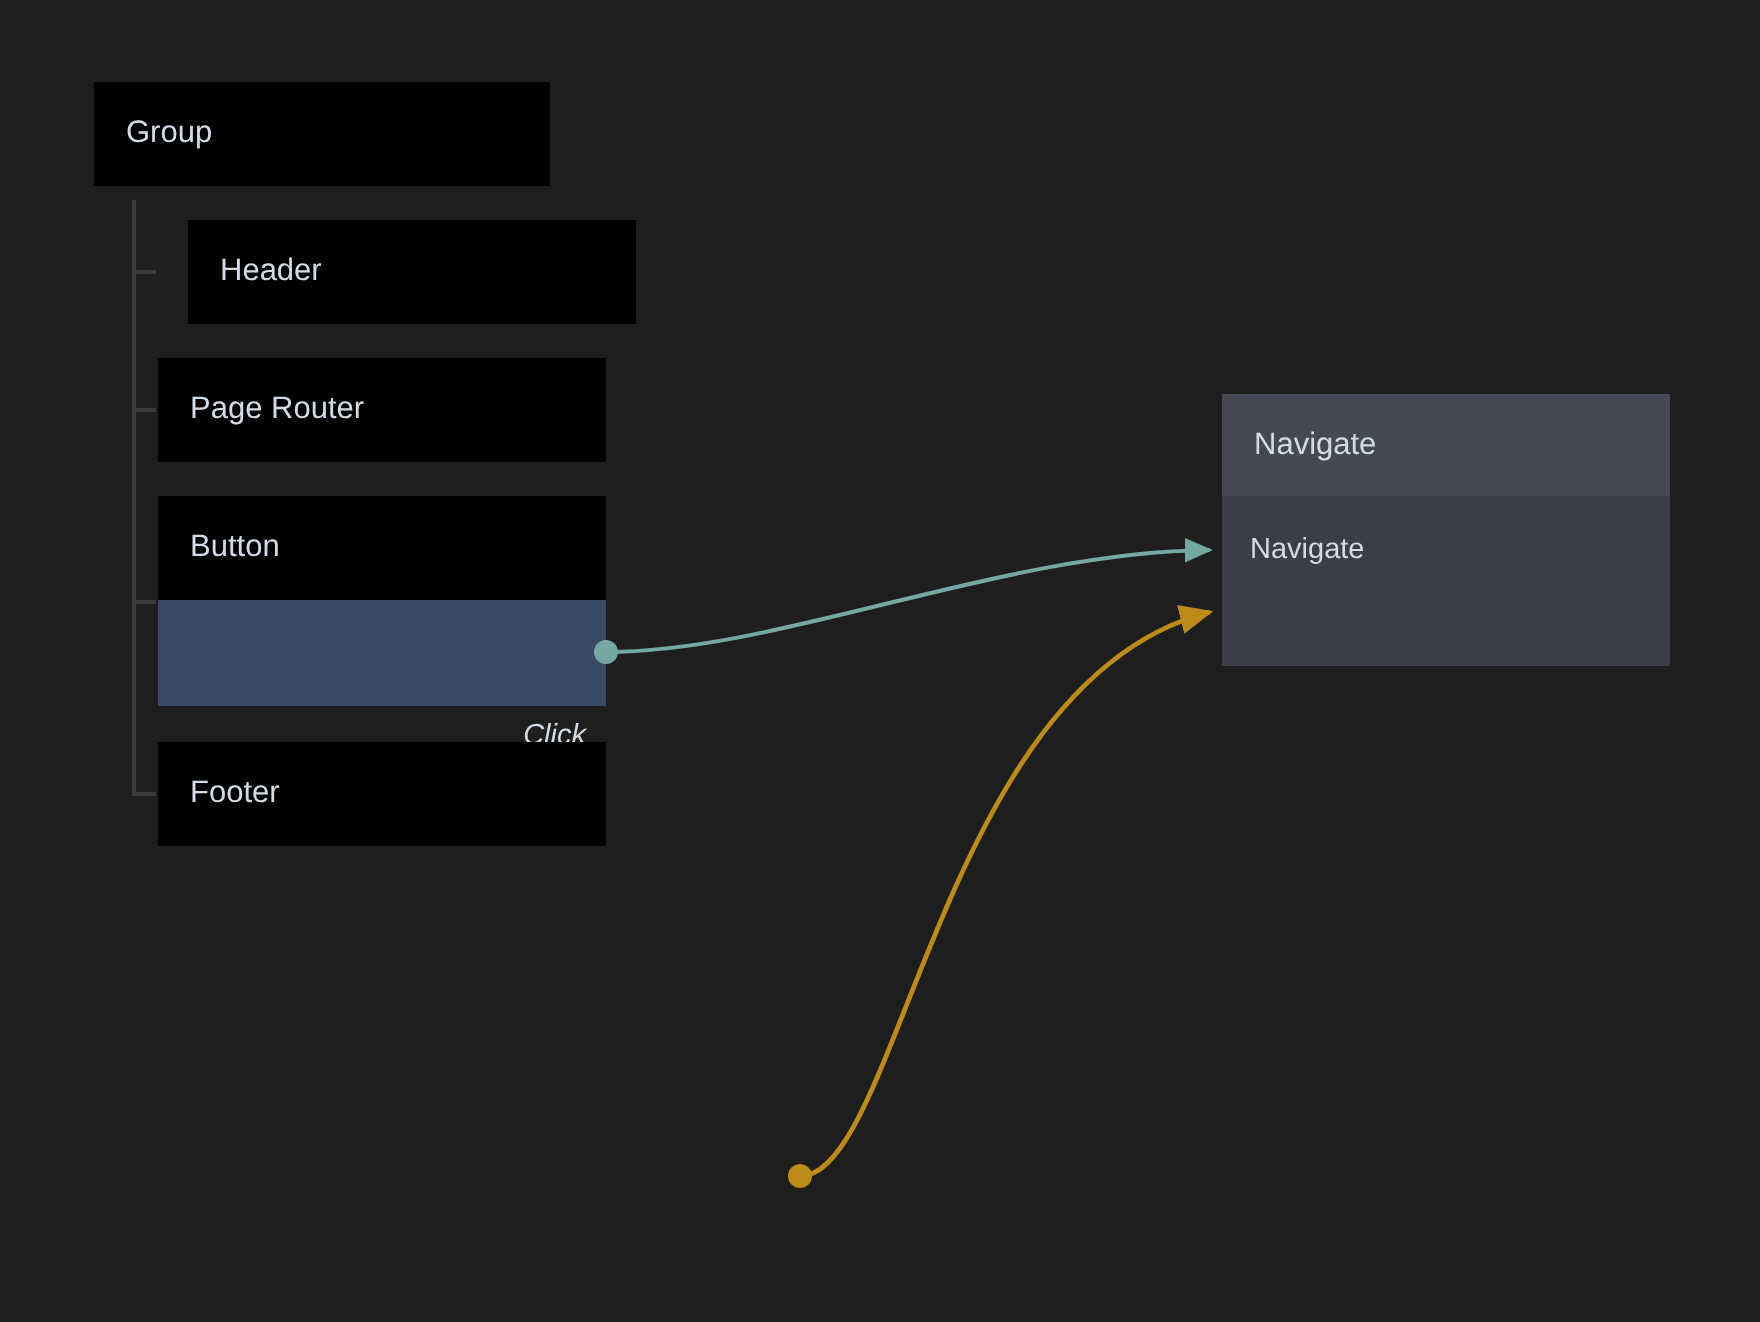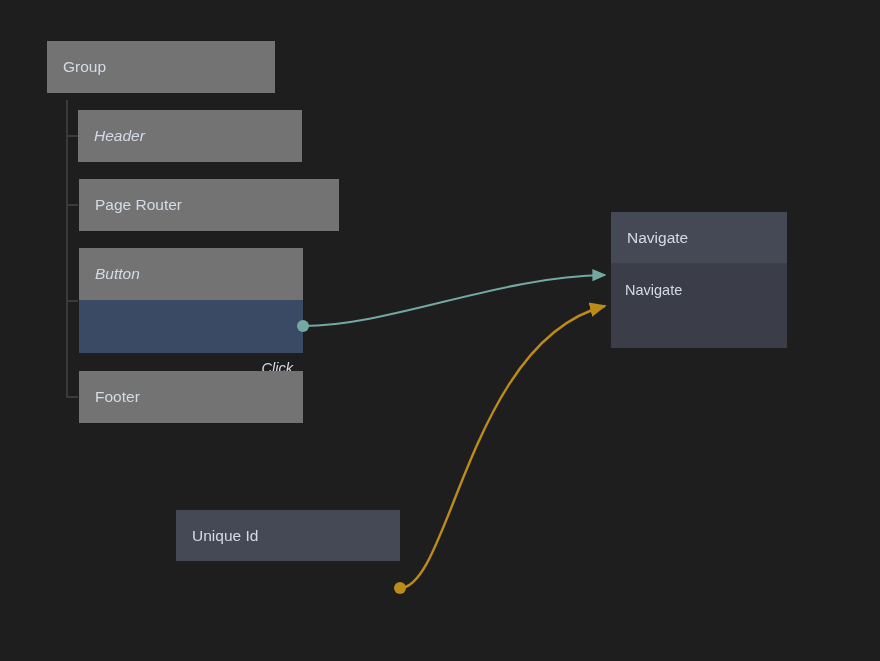--- a/index.html
+++ b/index.html
@@ -51,21 +51,21 @@
     align-items: center;
     padding-left: 16px;
     box-sizing: border-box;
   }
   .node-body {
     position: relative;
     box-sizing: border-box;
   }
   
   .node.blue .node-title {
-    background: #737373;
+    background: #000000;
   }
   .node.blue .node-body {
     background: #3b4a64;
   }
   
   .node.gray .node-title {
     background: #454956;
   }
   .node.gray .node-body {
     background: #3b3e49;
@@ -125,49 +125,48 @@
   <div class="tree-line tree-trunk" style="left:66px; top:100px; height:298px;"></div>
   <div class="tree-line tree-stub" style="left:66px; top:135px; width:12px;"></div>
   <div class="tree-line tree-stub" style="left:66px; top:204px; width:12px;"></div>
   <div class="tree-line tree-stub" style="left:66px; top:300px; width:12px;"></div>
   <div class="tree-line tree-stub" style="left:66px; top:396px; width:12px;"></div>
 
   <div class="node blue" style="left:47px; top:41px; width:228px; height:52px;">
     <div class="node-title" style="height:52px;">Group</div>
   </div>
 
-  <div class="node blue" style="left:78px; top:110px; width:224px; height:36px;font-style:italic;">
+  <div class="node blue" style="left:94px; top:110px; width:224px; height:36px;">
     <div class="node-title" style="height:52px;">Header</div>
   </div>
 
-  <div class="node blue" style="left:79px; top:179px; width:260px; height:52px;">
+  <div class="node blue" style="left:79px; top:179px; width:224px; height:52px;">
     <div class="node-title" style="height:52px;">Page Router</div>
   </div>
 
   <div class="node blue" style="left:79px; top:248px; width:224px; height:105px;">
-    <div class="node-title" style="height:52px;font-style:italic;">Button</div>
+    <div class="node-title" style="height:52px;">Button</div>
     <div class="node-body" style="height:53px;font-style:italic;">
       <div class="port-row out" style="top:58px; right:0; width:100%;">
         <span class="port-label">Click</span>
       </div>
     </div>
     <span class="port-dot teal" style="left:218px; top:72px;"></span>
   </div>
 
   <div class="node blue" style="left:79px; top:371px; width:224px; height:52px;">
     <div class="node-title" style="height:52px;">Footer</div>
   </div>
 
-  <div class="node gray" style="left:611px; top:197px; width:176px; height:136px;margin-top:15px;">
+  <div class="node gray" style="left:611px; top:197px; width:224px; height:136px;">
     <div class="node-title" style="height:51px;">Navigate</div>
     <div class="node-body" style="height:85px;">
       <div class="port-row in" style="top:17px; left:0; width:100%;">
         <span class="port-label">Navigate</span>
       </div>
     </div>
   </div>
 
   <div class="node gray" style="left:176px; top:510px; width:224px; height:105px;">
-    <div class="node-title" style="height:51px;">Unique Id</div>
     <span class="port-dot orange" style="left:218px; top:72px;"></span>
   </div>
 
 </div>
 
 </body></html>

